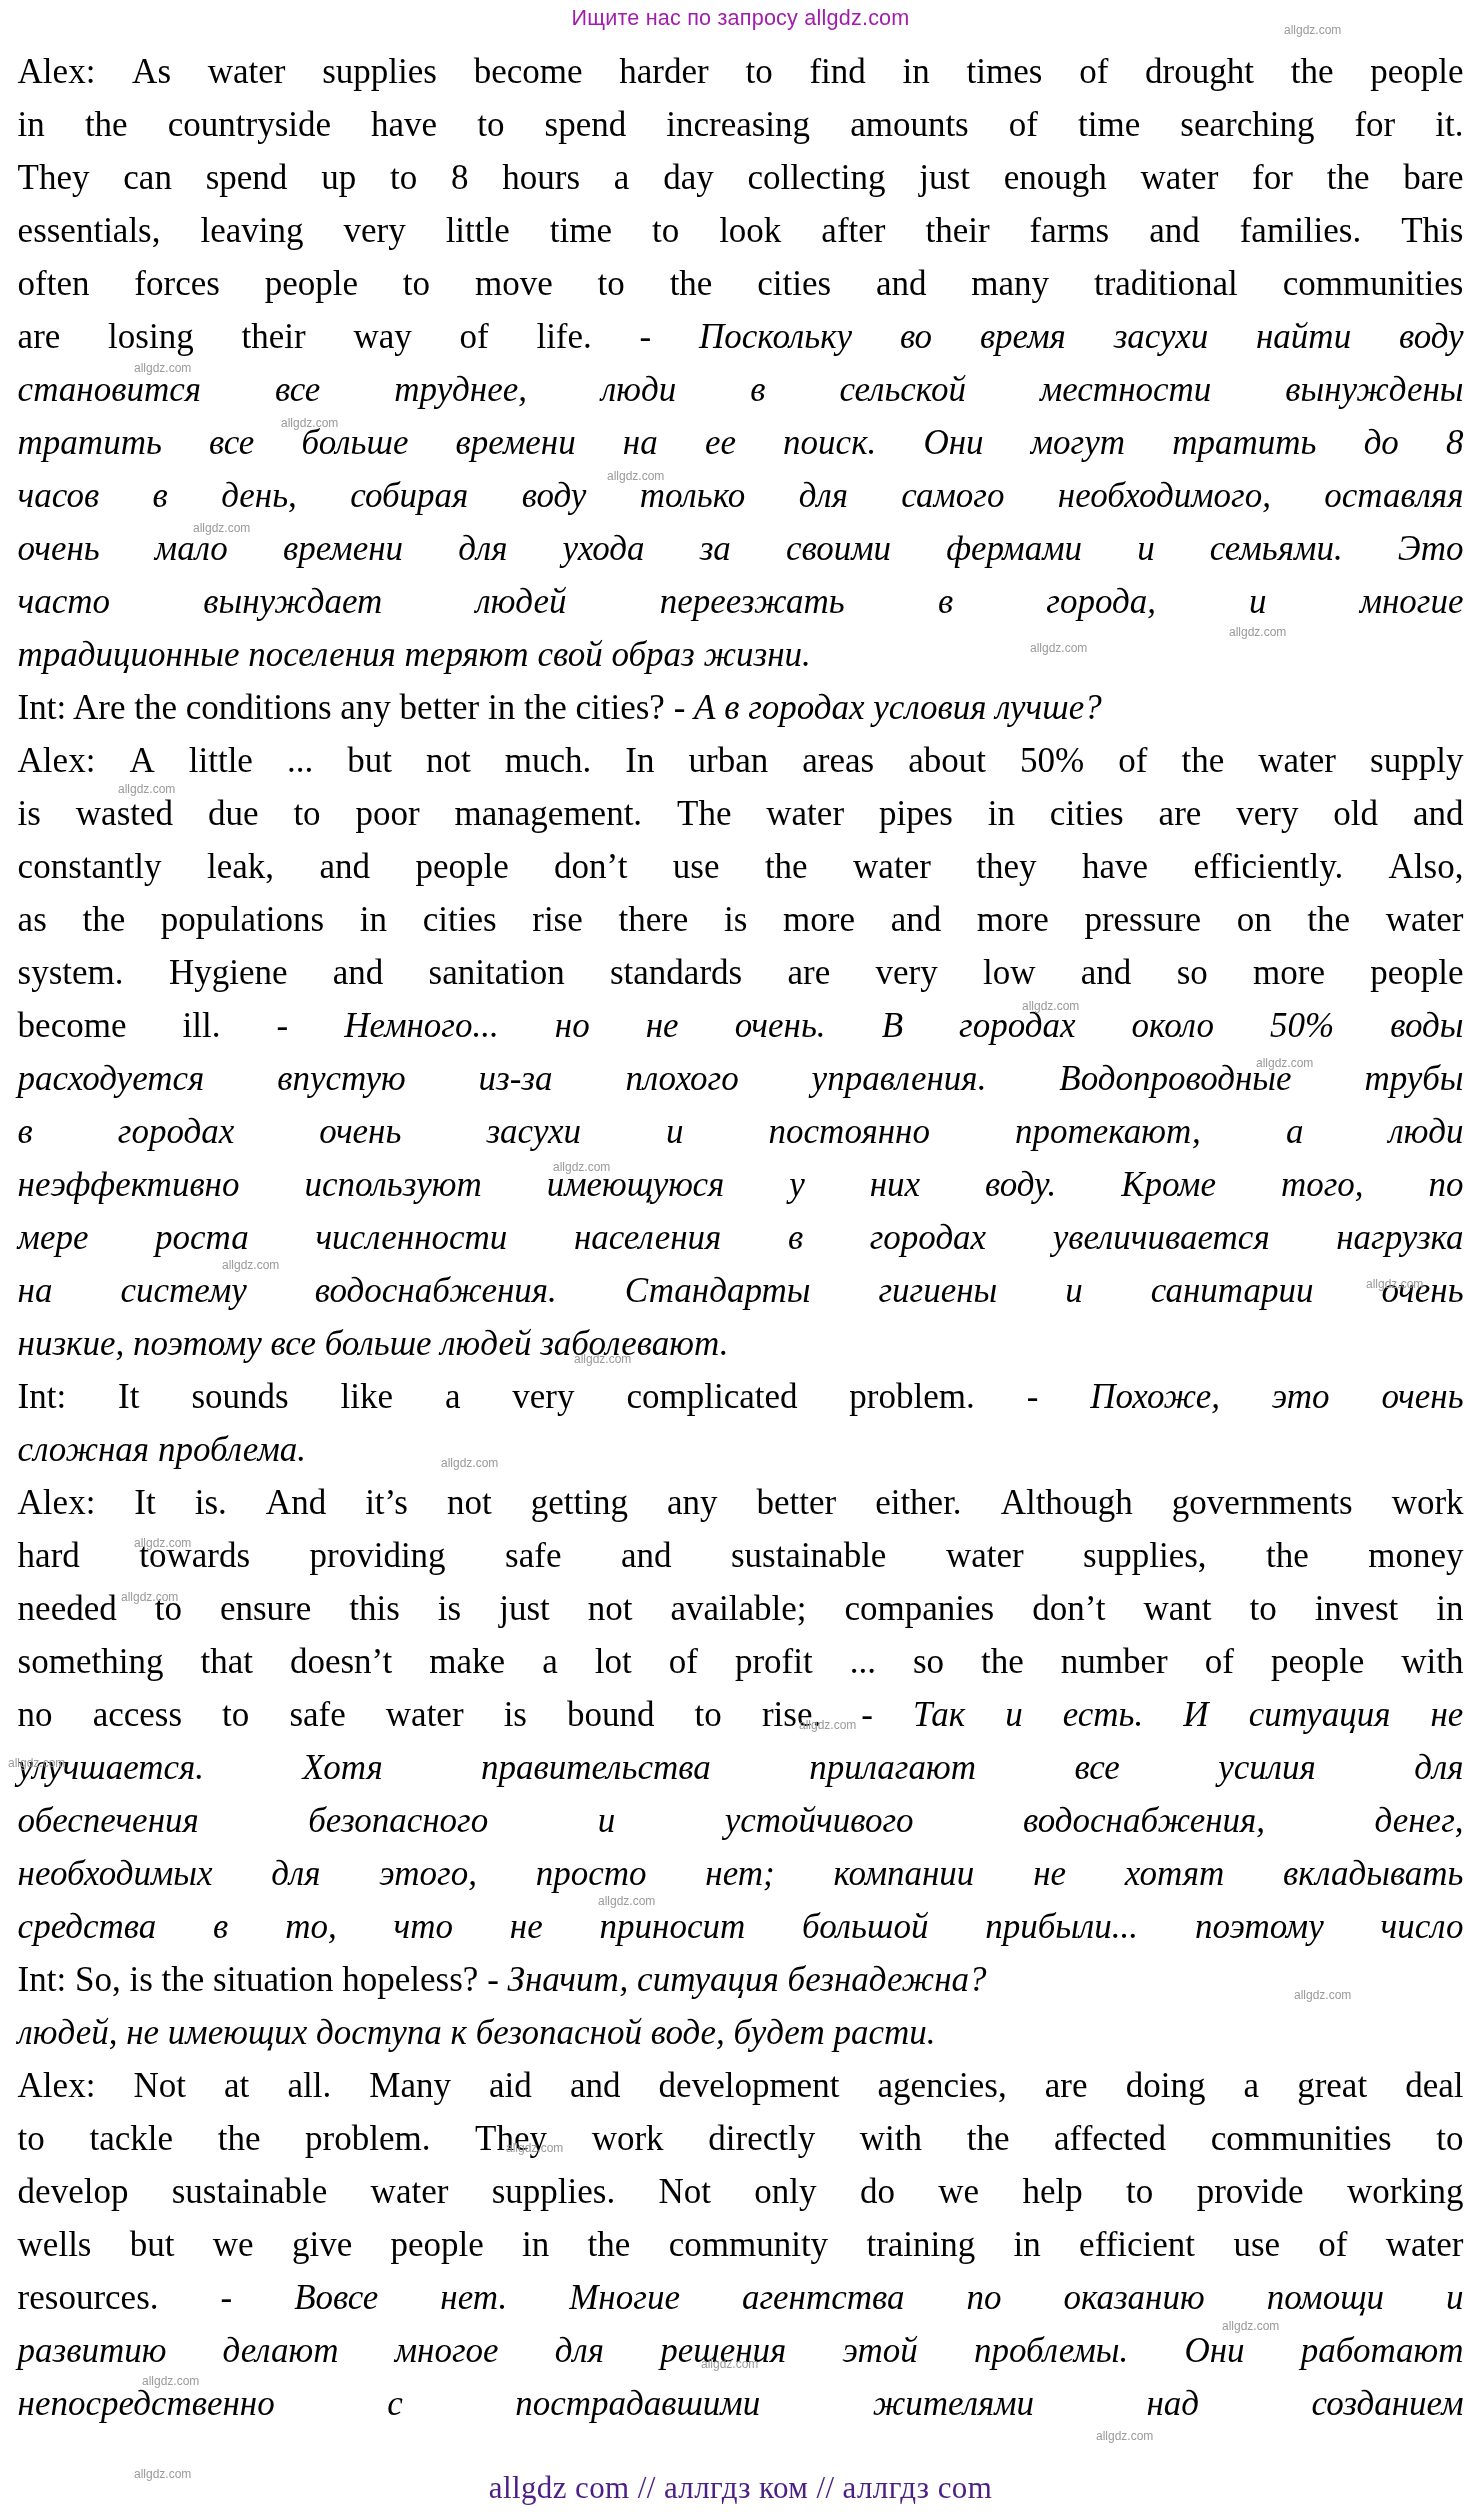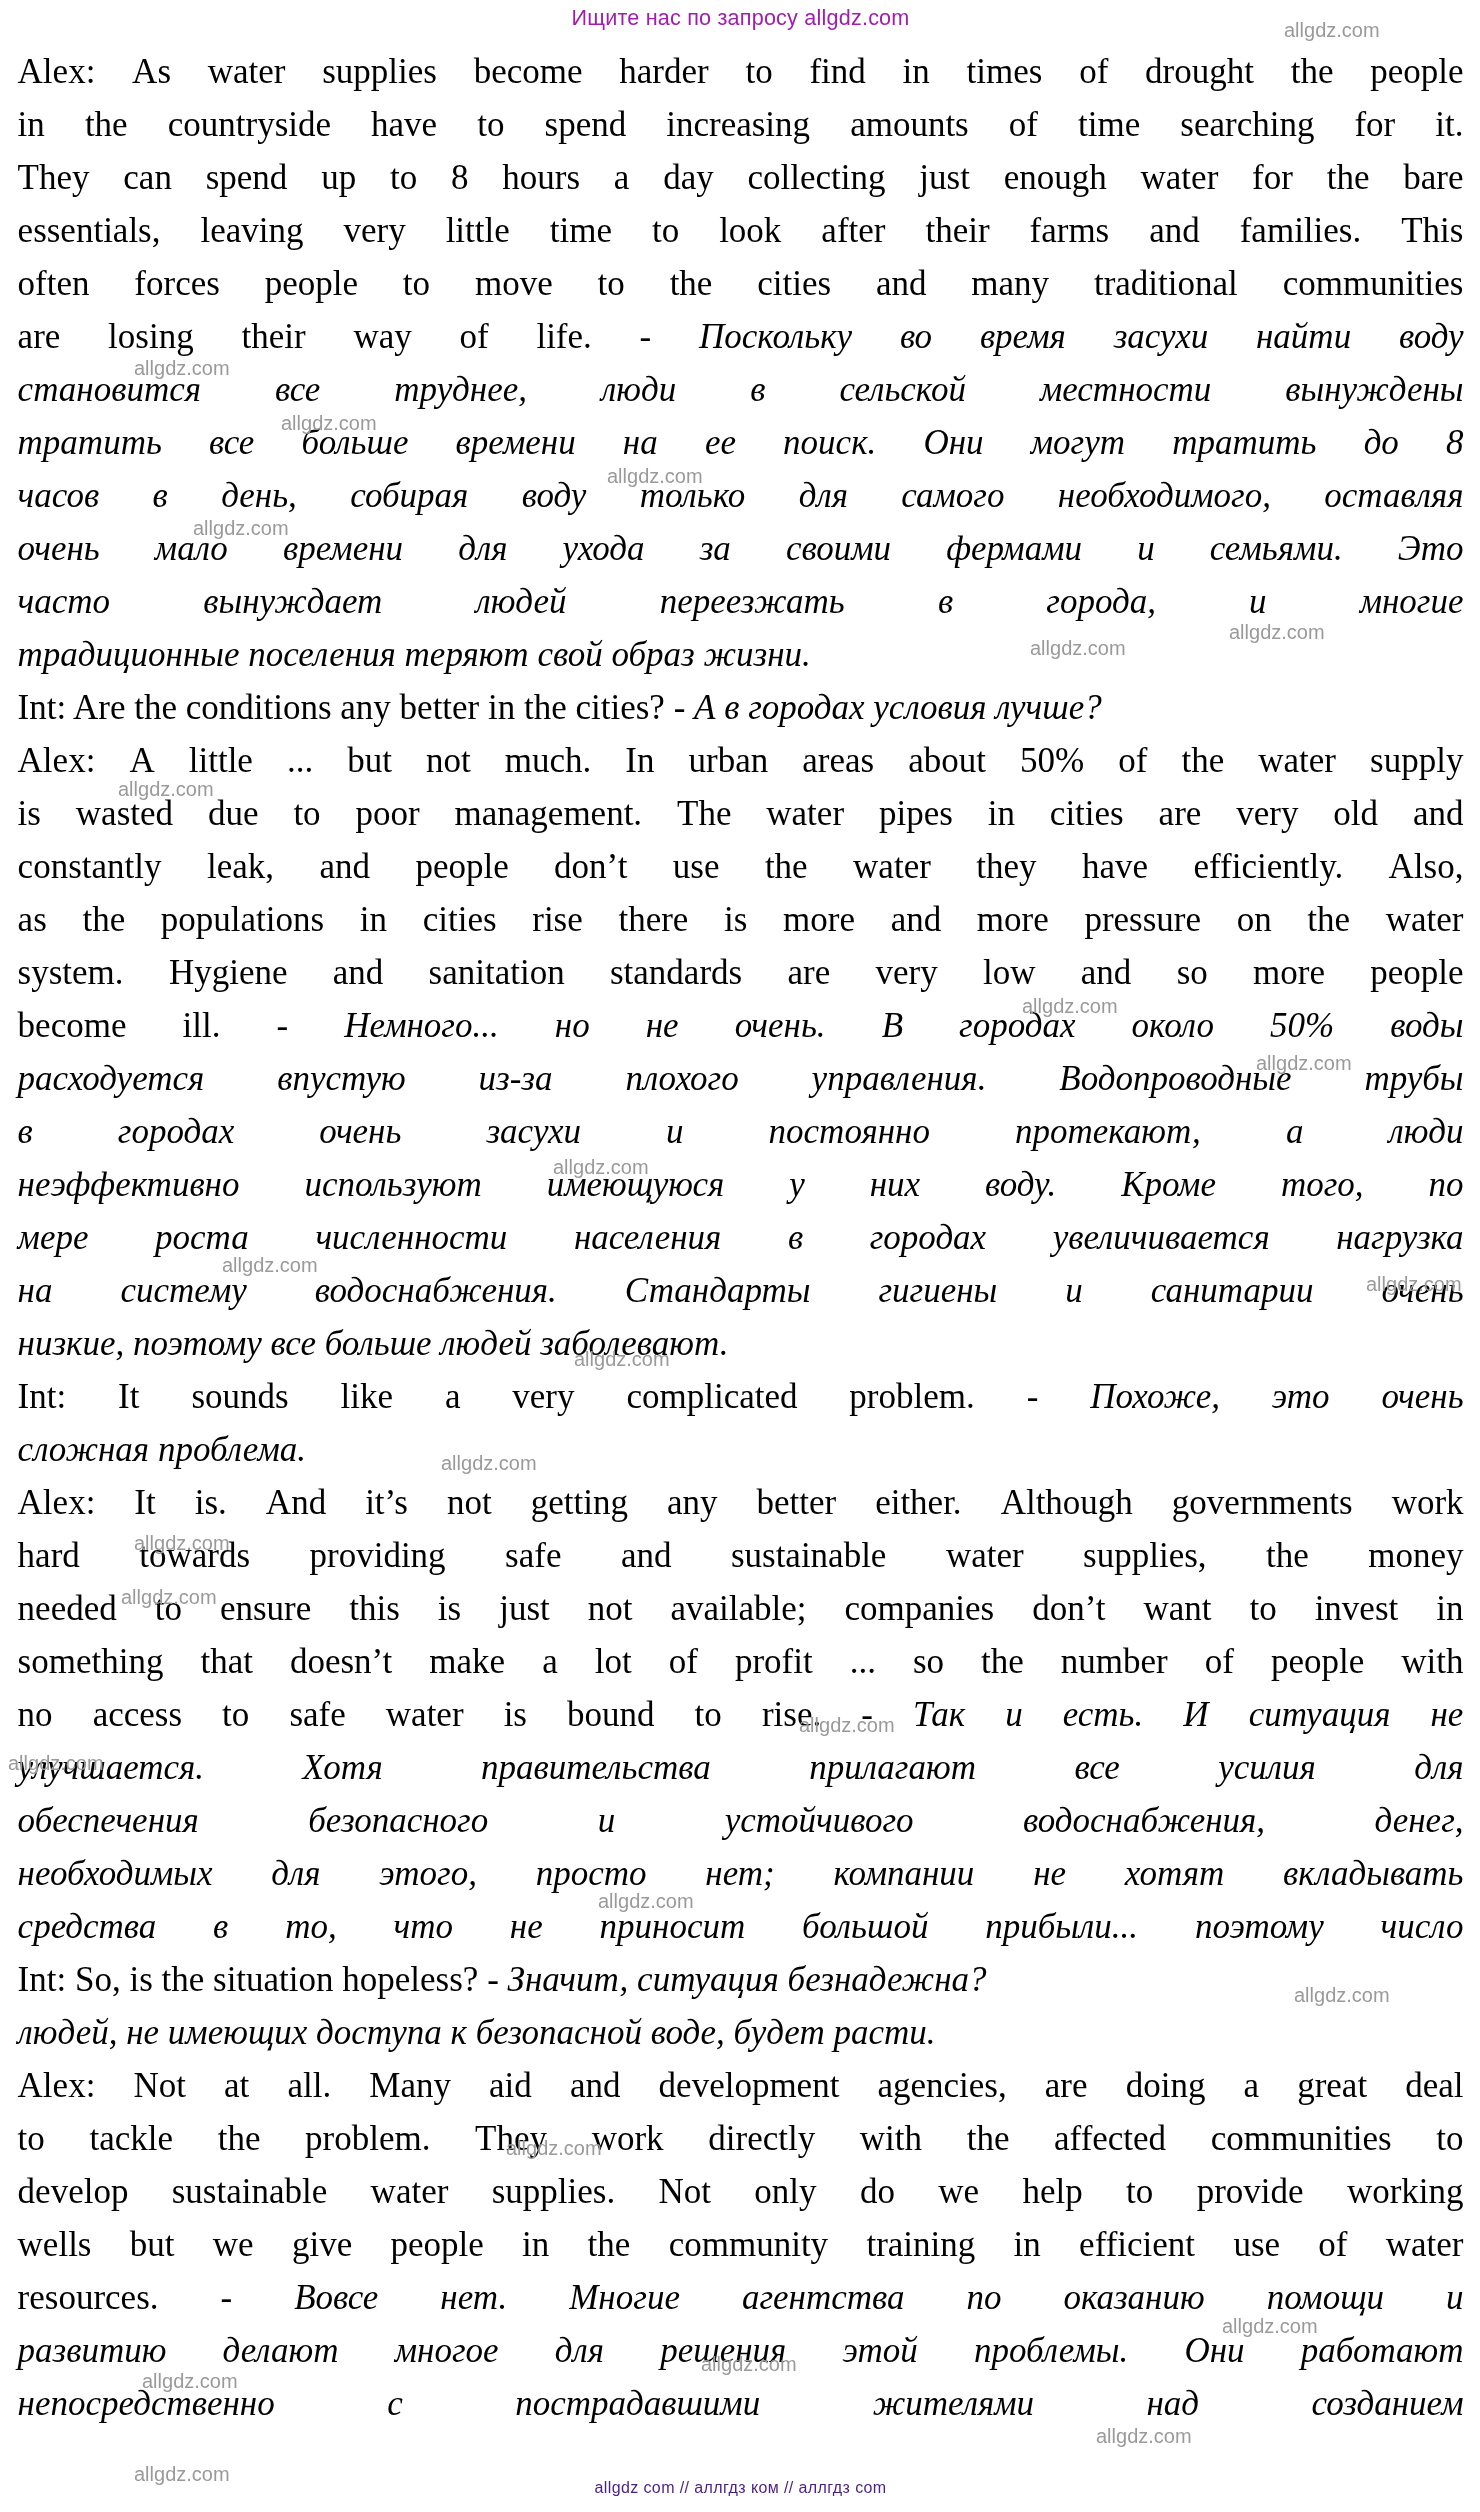--- a/index.html
+++ b/index.html
@@ -70,37 +70,37 @@
 
   
   #document-body .text-line {
     transform-origin: left center;
   }
 
   
   .watermark {
     position: absolute;
     font-family: "Liberation Sans", "DejaVu Sans", sans-serif;
-    font-size: 20px;
+    font-size: 12px;
     line-height: 19px;
     color: #9a9a9a;
     white-space: nowrap;
     pointer-events: none;
     z-index: 5;
   }
 
   
   #footer-bar {
     position: absolute;
     bottom: 9.6px;
     left: 0;
     width: 1481px;
     text-align: center;
-    font-family: Liberation Sans, sans-serif;
-    font-size: 16px;
+    font-family: Liberation Serif, serif;
+    font-size: 31px;
     line-height: 29px;
     color: #4b1f86;
     letter-spacing: 0.4px;
     white-space: nowrap;
   }
 </style>
 </head>
 <body>
 
 <div id="promo-banner" style="color: #a21caf;">Ищите нас по запросу allgdz.com</div>

